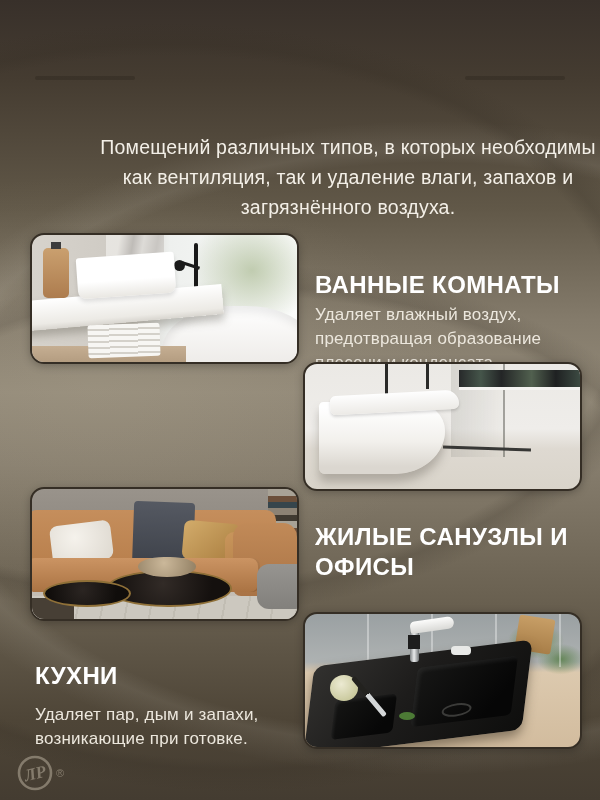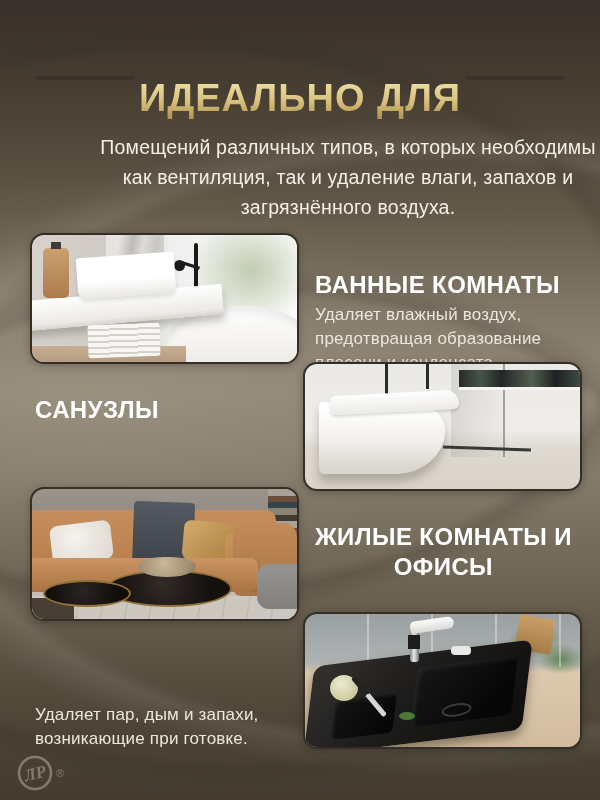--- a/index.html
+++ b/index.html
@@ -20,21 +20,21 @@
     background:linear-gradient(180deg,#ecdfa3 10%,#d8c27e 55%,#b4954f 95%);
     -webkit-background-clip:text; background-clip:text; color:transparent;
   }
   .title-line{position:absolute; top:76px; width:100px; height:4px; background:rgba(15,10,5,0.18); border-radius:2px;}
   .title-line.left{left:35px;} .title-line.right{right:35px;}
   .intro{
     position:absolute; left:0; top:112px; width:600px; text-align:center;
     font-size:19.5px; line-height:30px; color:#f3efe7; white-space:pre-line; letter-spacing:0.2px;padding-left:48px;
   }
   
-  .h2{position:absolute; font-size:24px; line-height:30px; font-weight:700; color:#ffffff; letter-spacing:0.4px; white-space:pre-line;text-align:center;}
+  .h2{position:absolute; font-size:24px; line-height:30px; font-weight:700; color:#ffffff; letter-spacing:0.4px; white-space:pre-line;}
   .body{position:absolute; font-size:17px; line-height:24px; color:#ece7dd; white-space:pre-line; letter-spacing:0.2px;}
   
   .photo{position:absolute; border-radius:14px; overflow:hidden; border:2px solid #352e25; box-shadow:0 2px 8px rgba(0,0,0,0.25);}
   .photo *{position:absolute;}
   
   .ph-bath{left:30px; top:233px; width:265px; height:127px;
     background:
       radial-gradient(90px 80px at 83% 28%, rgba(148,168,118,0.55), transparent 70%),
       linear-gradient(90deg,#d7d3cc 0%,#cdc9c2 38%,#eef0ee 52%,#fbfcfb 100%);}
   .bath-marble{left:28%; top:0; width:22%; height:55%; background:linear-gradient(100deg,#e9e7e3 20%,#bdbab6 40%,#dedcd8 55%,#c6c3bf 75%,#e4e2de 100%); opacity:.9;}
@@ -103,21 +103,20 @@
   .logo{position:absolute; left:16px; top:752px; height:42px; display:flex; align-items:center; color:#847b6c;}
   .logo-text{font-size:22px; font-weight:700; letter-spacing:2.5px; margin-left:8px;}
   .logo-reg{font-size:11px; vertical-align:super; margin-left:2px; font-weight:400;}
 </style>
 </head>
 <body>
 
 <div class="poster">
 
   <div class="title-line left"></div>
-  <h1 class="title">ИДЕАЛЬНО ДЛЯ</h1>
   <div class="title-line right"></div>
   <p class="intro">Помещений различных типов, в которых необходимы
 как вентиляция, так и удаление влаги, запахов и
 загрязнённого воздуха.</p>
 
   <div class="photo ph-bath">
     <div class="bath-marble"></div>
     <div class="bath-tub"></div>
     <div class="bath-faucet"></div>
     <div class="bath-shower"></div>
@@ -125,21 +124,20 @@
     <div class="bath-counter"></div>
     <div class="bath-sink"></div>
     <div class="bath-bottle"></div>
     <div class="bath-towels"></div>
   </div>
   <h2 class="h2" style="left:315px; top:250px;">ВАННЫЕ КОМНАТЫ</h2>
   <p class="body" style="left:315px; top:286px;">Удаляет влажный воздух,
 предотвращая образование
 плесени и конденсата.</p>
 
-  <h2 class="h2" style="left:35px; top:375px;">САНУЗЛЫ</h2>
   <div class="photo ph-toilet">
     <div class="toi-glass"></div>
     <div class="toi-window"></div>
     <div class="toi-rail"></div>
     <div class="toi-pipe1"></div>
     <div class="toi-pipe2"></div>
     <div class="toi-body"></div>
     <div class="toi-seat"></div>
   </div>
 
@@ -152,23 +150,24 @@
     <div class="pillow-gold2"></div>
     <div class="sofa-arm"></div>
     <div class="sofa-seat"></div>
     <div class="sofa-rug"></div>
     <div class="sofa-floor"></div>
     <div class="ottoman"></div>
     <div class="table-big"></div>
     <div class="table-small"></div>
     <div class="table-bowl"></div>
   </div>
-  <h2 class="h2" style="left:315px; top:502px;">ЖИЛЫЕ КОМНАТЫ И
+  <h2 class="h2" style="left:315px; top:502px;">ЖИЛЫЕ САНУЗЛЫ И
 ОФИСЫ</h2>
 
+  <h2 class="h2" style="left:35px; top:641px;">КУХНИ</h2>
   <p class="body" style="left:35px; top:677px;margin-top:26px;">Удаляет пар, дым и запахи,
 возникающие при готовке.</p>
   <div class="photo ph-kitchen">
     <div class="kit-tiles"></div>
     <div class="kit-bag"></div>
     <div class="kit-sink">
       <div class="kit-bowl-r"></div>
       <div class="kit-bowl-l"></div>
       <div class="kit-drain"></div>
     </div>

